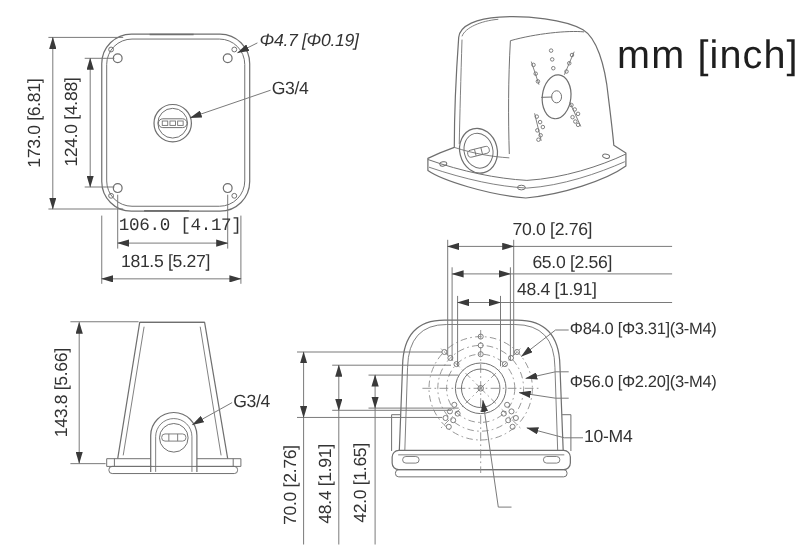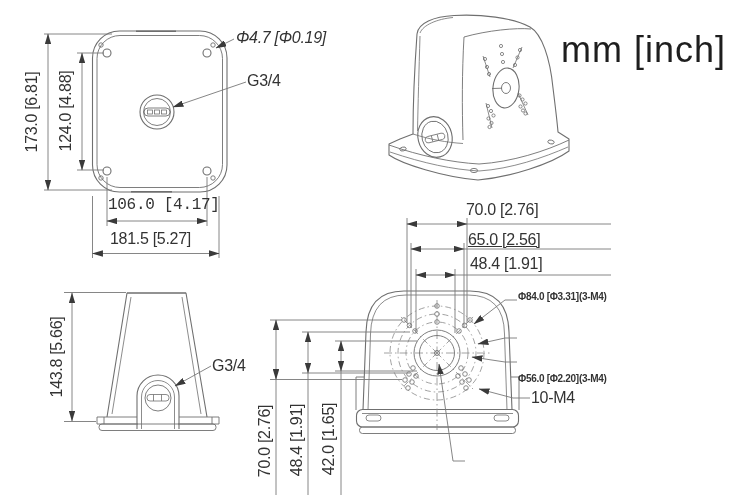--- a/index.html
+++ b/index.html
@@ -3,21 +3,21 @@
 <meta charset="utf-8">
 <style>
   html,body{margin:0;padding:0;background:#fff;}
   #stage{position:relative;width:730px;height:498px;background:#ffffff;overflow:hidden;
          font-family:"Liberation Sans",sans-serif;}
   #lineart{position:absolute;left:0;top:0;}
   .lbl{position:absolute;white-space:nowrap;color:#333;font-size:16px;line-height:1;
        letter-spacing:-0.3px;}
   .v{transform:translate(-50%,-50%) rotate(-90deg);}
   .units{font-size:36px;color:#1e1e1e;letter-spacing:1px;}
-  .callout{font-size:10px;font-weight:bold;}
+  .callout{font-size:15px;}
 </style>
 </head>
 <body>
 
 <div id="stage">
 
 <svg id="lineart" width="730" height="498" viewBox="0 0 730 498">
   <defs>
     <marker id="arr" viewBox="0 0 10 6" refX="9.5" refY="3" markerWidth="11" markerHeight="6.6" orient="auto-start-reverse" markerUnits="userSpaceOnUse">
       <path d="M0,0 L10,3 L0,6 Z" fill="#3a3a3a"></path>
@@ -224,22 +224,22 @@
 <div class="lbl v" style="left:66px;top:111px;">124.0 [4.88]</div>
 <div class="lbl" style="left:236px;top:30px;font-style:italic;">Φ4.7 [Φ0.19]</div>
 <div class="lbl" style="left:247px;top:73px;">G3/4</div>
 <div class="lbl" style="left:108px;top:197px;font-family:Liberation Mono, monospace;">106.0 [4.17]</div>
 <div class="lbl" style="left:110px;top:231px;">181.5 [5.27]</div>
 
 <div class="lbl v" style="left:57px;top:357px;">143.8 [5.66]</div>
 <div class="lbl" style="left:212px;top:358px;">G3/4</div>
 
 <div class="lbl" style="left:466px;top:202px;">70.0 [2.76]</div>
-<div class="lbl" style="left:468px;top:232px;text-decoration:underline;">65.0 [2.56]</div>
+<div class="lbl" style="left:484px;top:232px;">65.0 [2.56]</div>
 <div class="lbl" style="left:470px;top:256px;">48.4 [1.91]</div>
 <div class="lbl callout" style="left:518px;top:292px;">Φ84.0 [Φ3.31](3-M4)</div>
-<div class="lbl callout" style="left:518px;top:374px;">Φ56.0 [Φ2.20](3-M4)</div>
+<div class="lbl callout" style="left:518px;top:340px;">Φ56.0 [Φ2.20](3-M4)</div>
 <div class="lbl" style="left:531px;top:390px;">10-M4</div>
 <div class="lbl v" style="left:265px;top:441px;">70.0 [2.76]</div>
 <div class="lbl v" style="left:297px;top:440px;">48.4 [1.91]</div>
 <div class="lbl v" style="left:329px;top:439px;">42.0 [1.65]</div>
 
 </div>
 
 </body></html>

